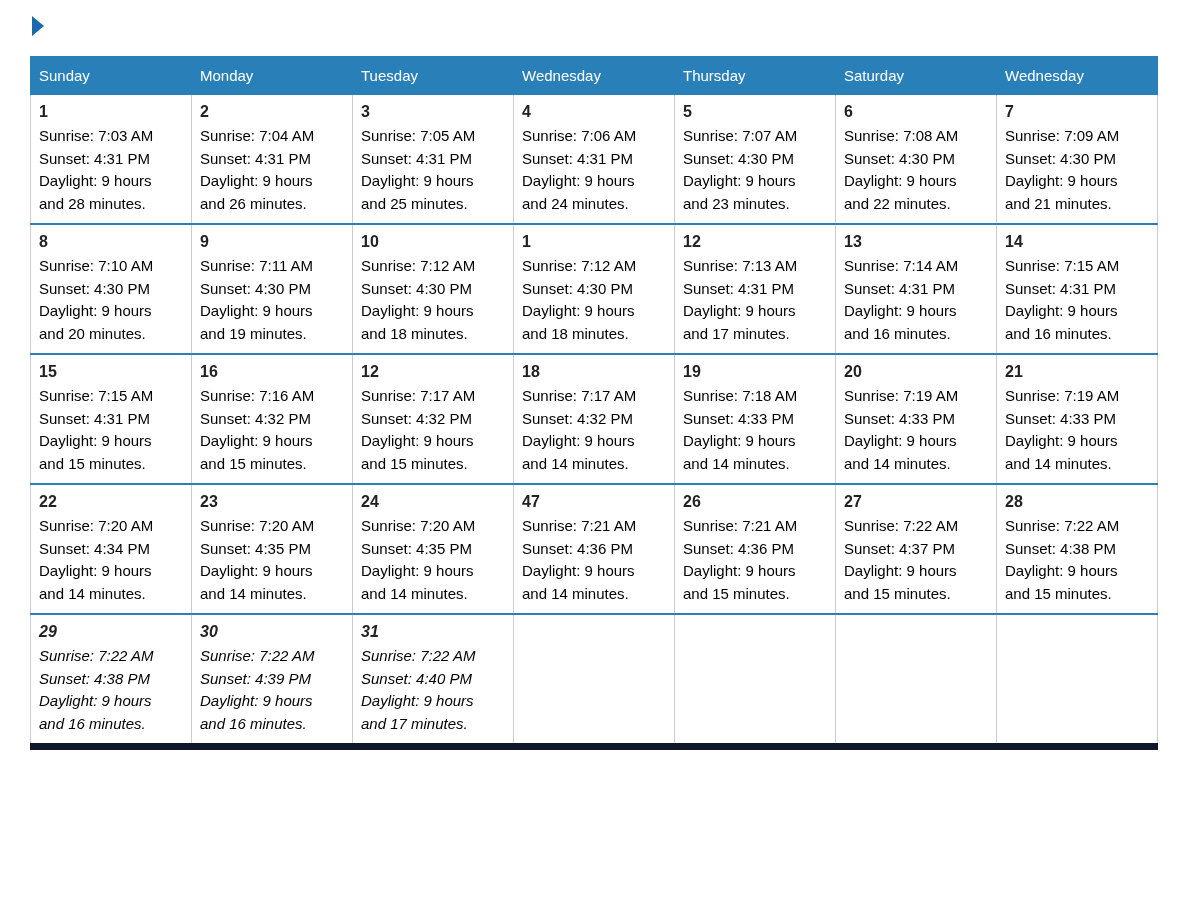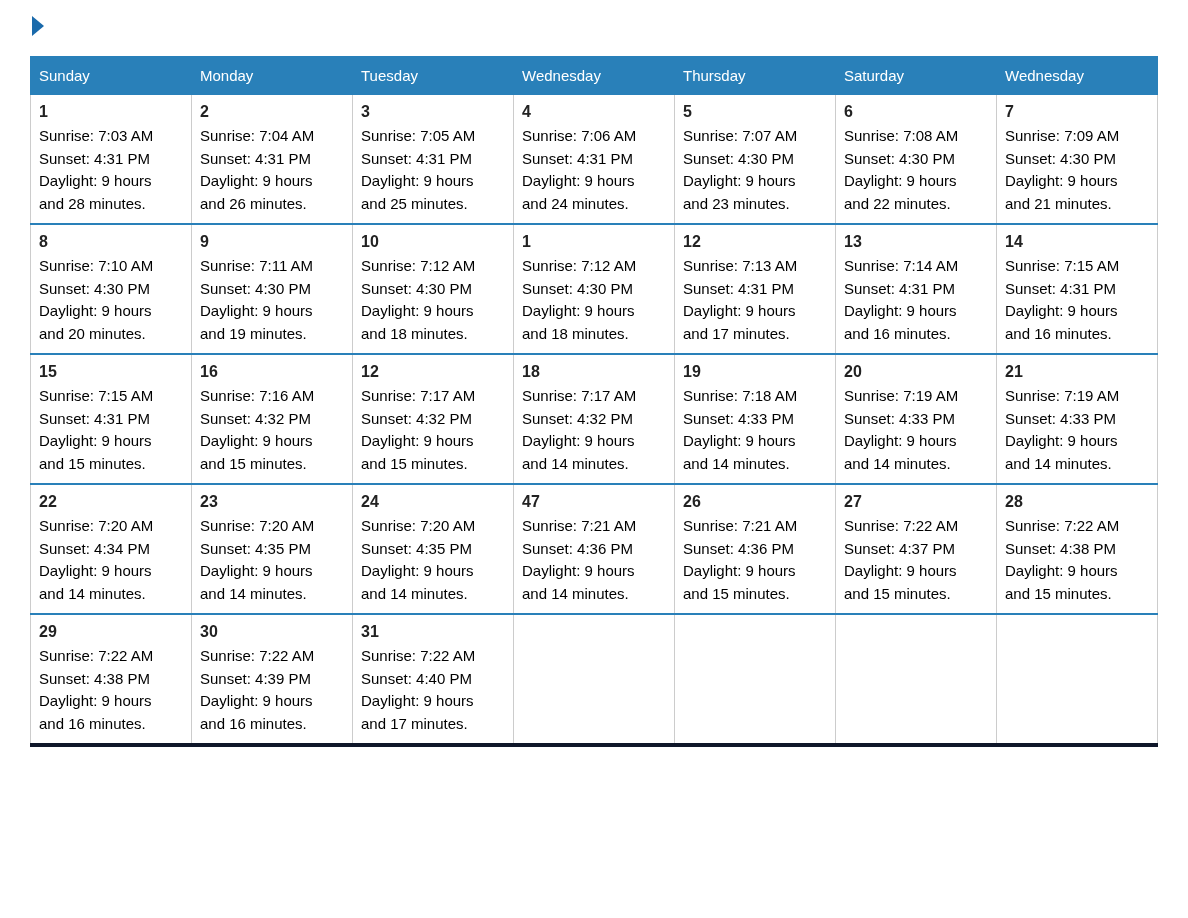--- a/index.html
+++ b/index.html
@@ -88,21 +88,22 @@
     }
     .day-info {
       font-size: 15px;
       line-height: 1.5;
       color: #000000;
     }
     tbody tr {
       border-bottom: 2px solid #2980b9;
     }
     tbody tr:last-child {
-      border-bottom: 4px solid #0f172a;
+      border-bottom: 7px solid #0f172a;
+      font-style: italic;
     }
     td.empty {
       background: #fff;
     }
   </style>
 </head>
 <body>
 
 <div class="header">
   <div class="logo-container">

